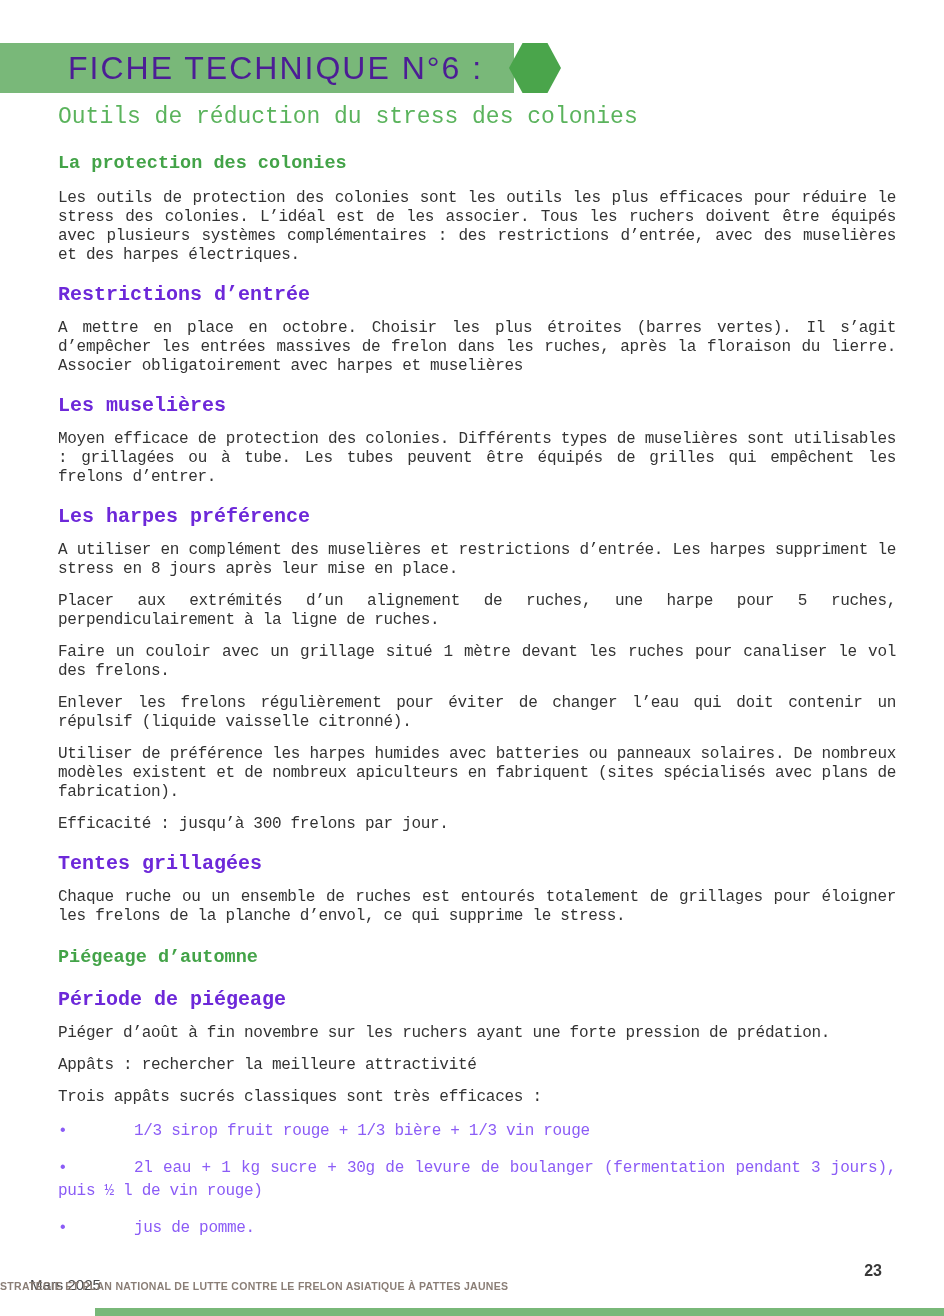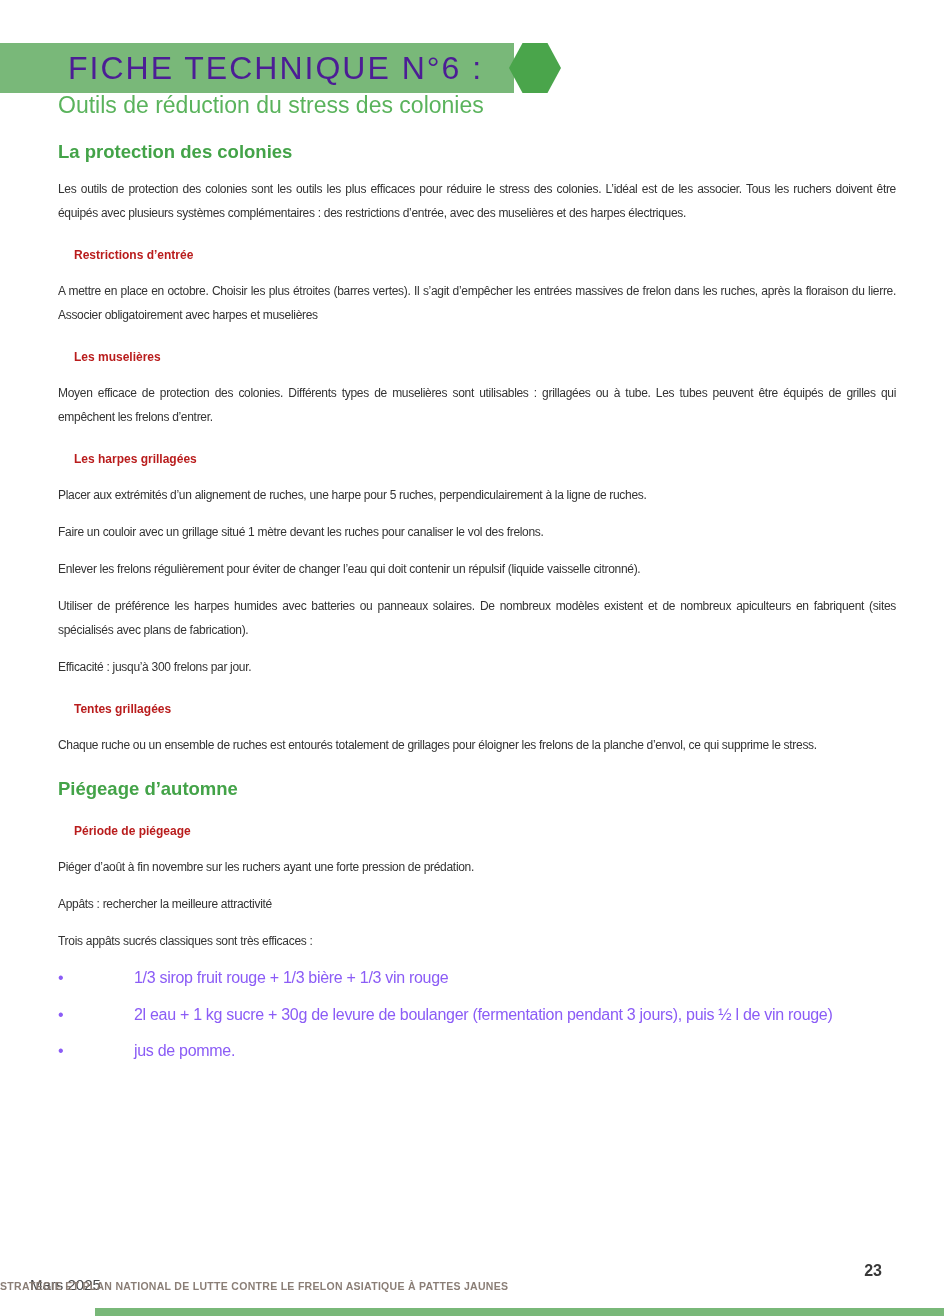--- a/index.html
+++ b/index.html
@@ -24,46 +24,46 @@
     padding-left:68px;
     white-space:nowrap;
   }
   .hexagon-inner{
     position:absolute;left:509px;top:42px;width:52px;height:52px;
     background:#4aa54b;
     clip-path:polygon(26% 2%, 74% 2%, 100% 50%, 74% 98%, 26% 98%, 0% 50%);
   }
   
   .content{
-    position:absolute;left:58px;top:90px;width:838px;
+    position:absolute;left:58px;top:102px;width:838px;font-family:Liberation Mono, monospace;
   }
   .subtitle{
     color:#5ab35c;
     font-size:23px;
     line-height:30px;
     margin:0 0 6px 0;
   }
   .h2{
     color:#43a348;
     font-weight:bold;
     font-size:18.5px;
     line-height:24px;
     margin:20px 0 2px 0;
   }
   .h3{
-    color:#b91c1c;
+    color:#6d28d9;
     font-weight:bold;
-    font-size:12px;
+    font-size:20px;
     line-height:22px;
-    margin:19px 0 2px 16px;
+    margin:19px 0 2px 0;
   }
   .para{
-    font-size:12px;
+    font-size:16px;
     letter-spacing:-0.3px;
-    line-height:24px;
+    line-height:19px;
     text-align:justify;
     margin:13px 0 0 0;
     color:#333333;
   }
   .bullet-para{
     font-size:16px;
     letter-spacing:-0.3px;
     line-height:23.5px;
     text-align:justify;
     margin:13px 0 0 0;
@@ -105,21 +105,22 @@
 
   <div class="content">
     <div class="subtitle">Outils de réduction du stress des colonies</div>
     <div id="blocks">
         <div class="h2">La protection des colonies</div>
         <div class="para">Les outils de protection des colonies sont les outils les plus efficaces pour réduire le stress des colonies. L’idéal est de les associer. Tous les ruchers doivent être équipés avec plusieurs systèmes complémentaires : des restrictions d’entrée, avec des muselières et des harpes électriques.</div>
         <div class="h3">Restrictions d’entrée</div>
         <div class="para">A mettre en place en octobre. Choisir les plus étroites (barres vertes). Il s’agit d’empêcher les entrées massives de frelon dans les ruches, après la floraison du lierre. Associer obligatoirement avec harpes et muselières</div>
         <div class="h3">Les muselières</div>
         <div class="para">Moyen efficace de protection des colonies. Différents types de muselières sont utilisables : grillagées ou à tube. Les tubes peuvent être équipés de grilles qui empêchent les frelons d’entrer.</div>
-        <div class="h3">Les harpes grillagées</div>
+        <div class="h3">Les harpes préférence</div>
+        <div class="para">A utiliser en complément des muselières et restrictions d’entrée. Les harpes suppriment le stress en 8 jours après leur mise en place.</div>
         <div class="para">Placer aux extrémités d’un alignement de ruches, une harpe pour 5 ruches, perpendiculairement à la ligne de ruches.</div>
         <div class="para">Faire un couloir avec un grillage situé 1 mètre devant les ruches pour canaliser le vol des frelons.</div>
         <div class="para">Enlever les frelons régulièrement pour éviter de changer l’eau qui doit contenir un répulsif (liquide vaisselle citronné).</div>
         <div class="para">Utiliser de préférence les harpes humides avec batteries ou panneaux solaires. De nombreux modèles existent et de nombreux apiculteurs en fabriquent (sites spécialisés avec plans de fabrication).</div>
         <div class="para">Efficacité : jusqu’à 300 frelons par jour.</div>
         <div class="h3">Tentes grillagées</div>
         <div class="para">Chaque ruche ou un ensemble de ruches est entourés totalement de grillages pour éloigner les frelons de la planche d’envol, ce qui supprime le stress.</div>
         <div class="h2">Piégeage d’automne</div>
         <div class="h3">Période de piégeage</div>
         <div class="para">Piéger d’août à fin novembre sur les ruchers ayant une forte pression de prédation.</div>

